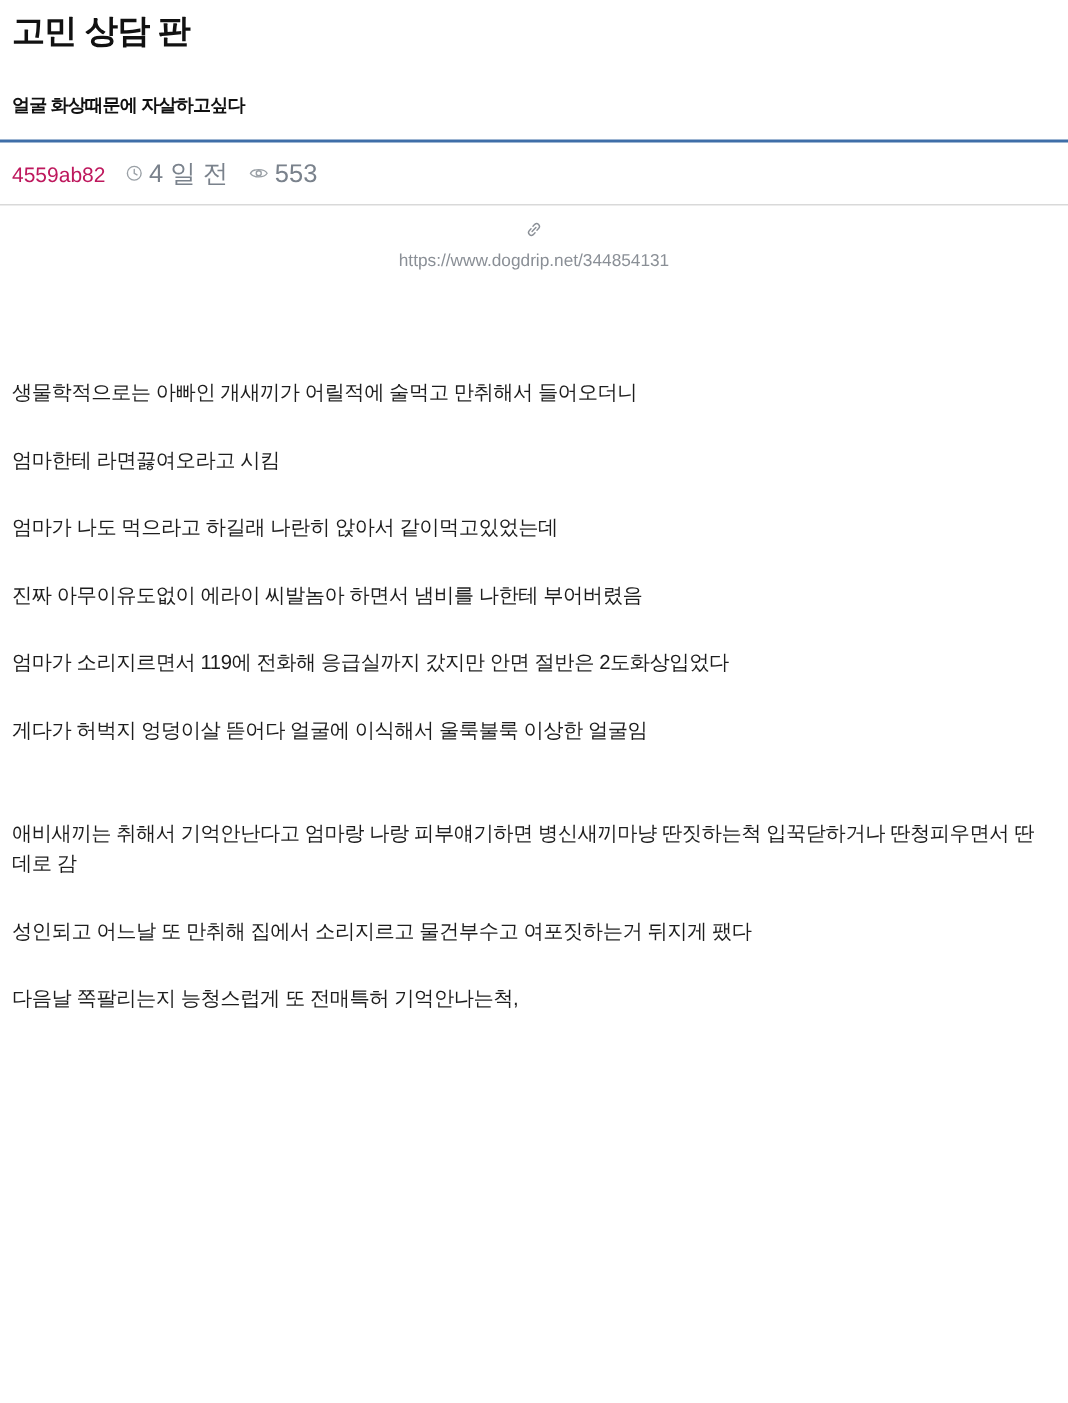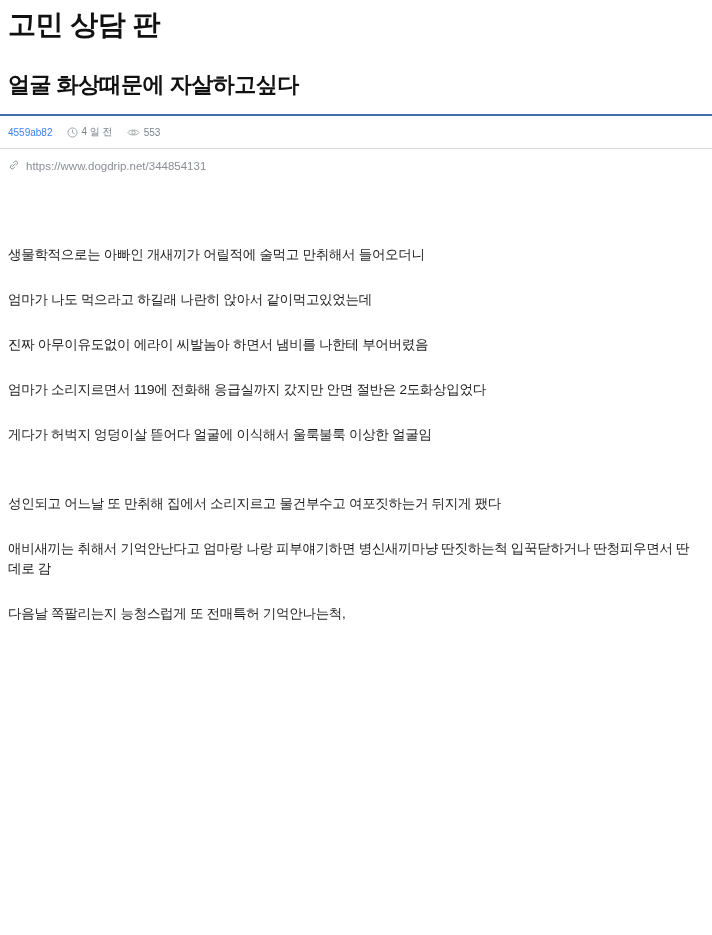--- a/index.html
+++ b/index.html
@@ -12,64 +12,65 @@
     min-height: 935px;
     font-family: "Liberation Sans", sans-serif;
     color: #1a1a1a;
   }
   .page {
     width: 712px;
     box-sizing: border-box;
     padding: 0;
   }
   .board-title {
-    font-size: 28px;
+    font-size: 22px;
     font-weight: bold;
     color: #111111;
     padding: 6px 8px 8px 8px;
     letter-spacing: -0.5px;
   }
   .post-title {
-    font-size: 22px;
+    font-size: 12px;
     font-weight: bold;
     color: #111111;
     padding: 18px 8px 14px 8px;
     letter-spacing: -0.5px;
   }
   .meta-bar {
     border-top: 2px solid #3f6ea8;
     border-bottom: 1px solid #d9d9d9;
     padding: 9px 8px 9px 8px;
     display: flex;
     align-items: center;
     gap: 14px;
     font-size: 12px;
     color: #6b7280;
   }
   .meta-author {
-    color: #3b82f6;
-    font-size: 10px;
+    color: #be185d;
+    font-size: 14px;
   }
   .meta-item {
     display: flex;
     align-items: center;
     gap: 4px;
     color: #7a828c;
-    font-size: 10px;
+    font-size: 17px;
   }
   .meta-item svg {
     display: block;
   }
   .url-row {
     padding: 10px 8px 10px 8px;
     display: flex;
     align-items: center;
     gap: 6px;
     font-size: 11.5px;
     color: #8a8f96;
+    flex-direction: column;
   }
   .url-row a {
     color: #8a8f96;
     text-decoration: none;
   }
   .body-spacer {
     height: 62px;
   }
   .post-body {
     padding: 0 8px 20px 8px;
@@ -125,23 +126,24 @@
         <path d="M7.8 9.6 L6.4 11 a2.2 2.2 0 0 1 -3.1 -3.1 L4.7 6.5" fill="none" stroke="#8a8f96" stroke-width="1.1" stroke-linecap="round"></path>
       </svg>
     </span>
     <a href="#">https://www.dogdrip.net/344854131</a>
   </div>
 
   <div class="body-spacer"></div>
 
   <div class="post-body">
     <p>생물학적으로는 아빠인 개새끼가 어릴적에 술먹고 만취해서 들어오더니</p>
+    <p>엄마한테 라면끓여오라고 시킴</p>
     <p>엄마가 나도 먹으라고 하길래 나란히 앉아서 같이먹고있었는데</p>
     <p>진짜 아무이유도없이 에라이 씨발놈아 하면서 냄비를 나한테 부어버렸음</p>
     <p>엄마가 소리지르면서 119에 전화해 응급실까지 갔지만 안면 절반은 2도화상입었다</p>
     <p class="gap-after">게다가 허벅지 엉덩이살 뜯어다 얼굴에 이식해서 울룩불룩 이상한 얼굴임</p>
+    <p>애비새끼는 취해서 기억안난다고 엄마랑 나랑 피부얘기하면 병신새끼마냥 딴짓하는척 입꾹닫하거나 딴청피우면서 딴데로 감</p>
     <p>성인되고 어느날 또 만취해 집에서 소리지르고 물건부수고 여포짓하는거 뒤지게 팼다</p>
-    <p>애비새끼는 취해서 기억안난다고 엄마랑 나랑 피부얘기하면 병신새끼마냥 딴짓하는척 입꾹닫하거나 딴청피우면서 딴데로 감</p>
     <p>다음날 쪽팔리는지 능청스럽게 또 전매특허 기억안나는척,</p>
 
   </div>
 
 </div>
 
 </body></html>

